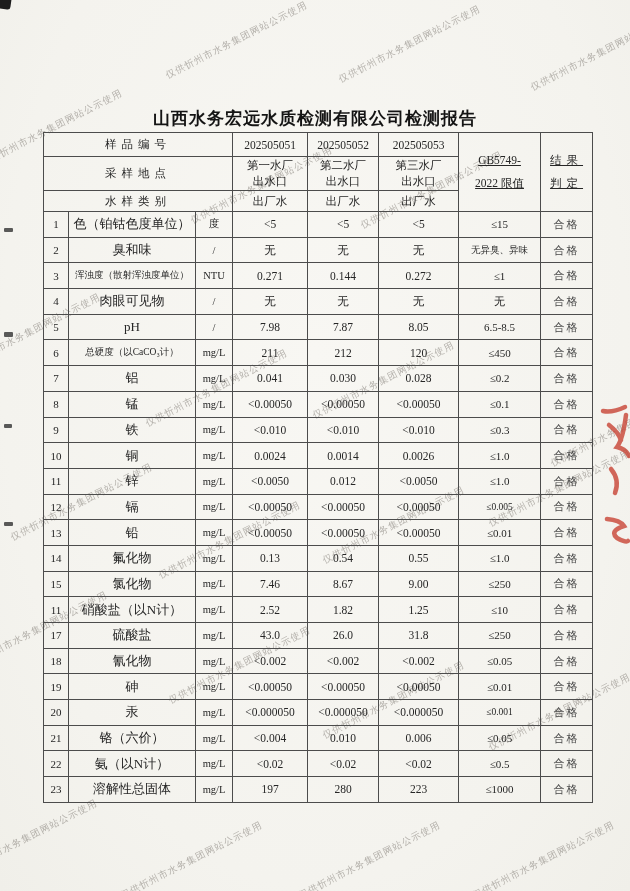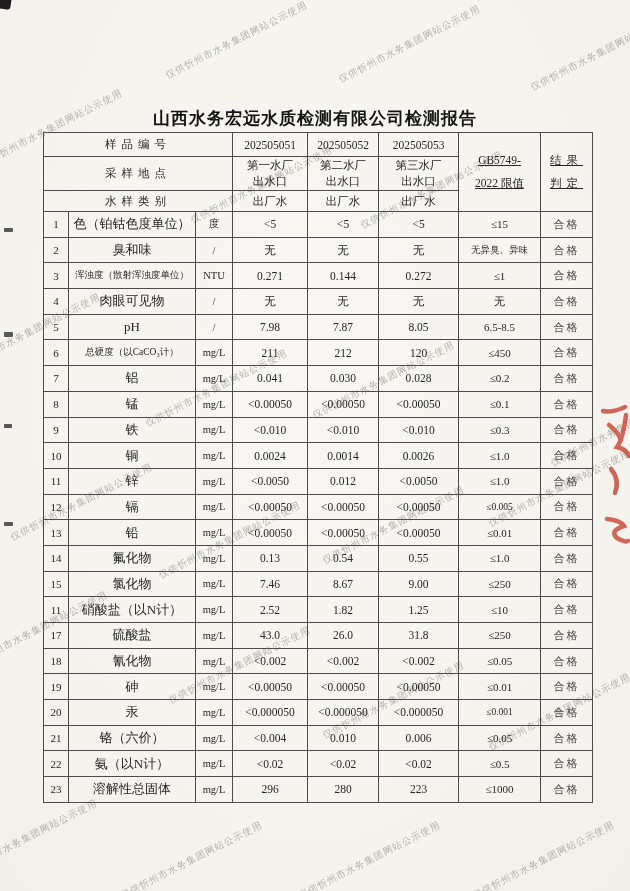--- a/index.html
+++ b/index.html
@@ -375,21 +375,21 @@
           <td class="c3">&lt;0.02</td>
           <td class="c4">&lt;0.02</td>
           <td class="c5">&lt;0.02</td>
           <td class="c6">≤0.5</td>
           <td class="c7">合格</td>
         </tr>
         <tr>
           <td class="c0">23</td>
           <td class="c1">溶解性总固体</td>
           <td class="c2">mg/L</td>
-          <td class="c3">296</td>
+          <td class="c3">197</td>
           <td class="c4">280</td>
           <td class="c5">223</td>
           <td class="c6">≤1000</td>
           <td class="c7">合格</td>
         </tr>
       </tbody>
   </table>
 
   <svg class="stamp" width="45" height="160" viewBox="0 0 45 160">
     <g stroke="#c84435" stroke-width="4.5" fill="none" stroke-linecap="round" opacity="0.8">

